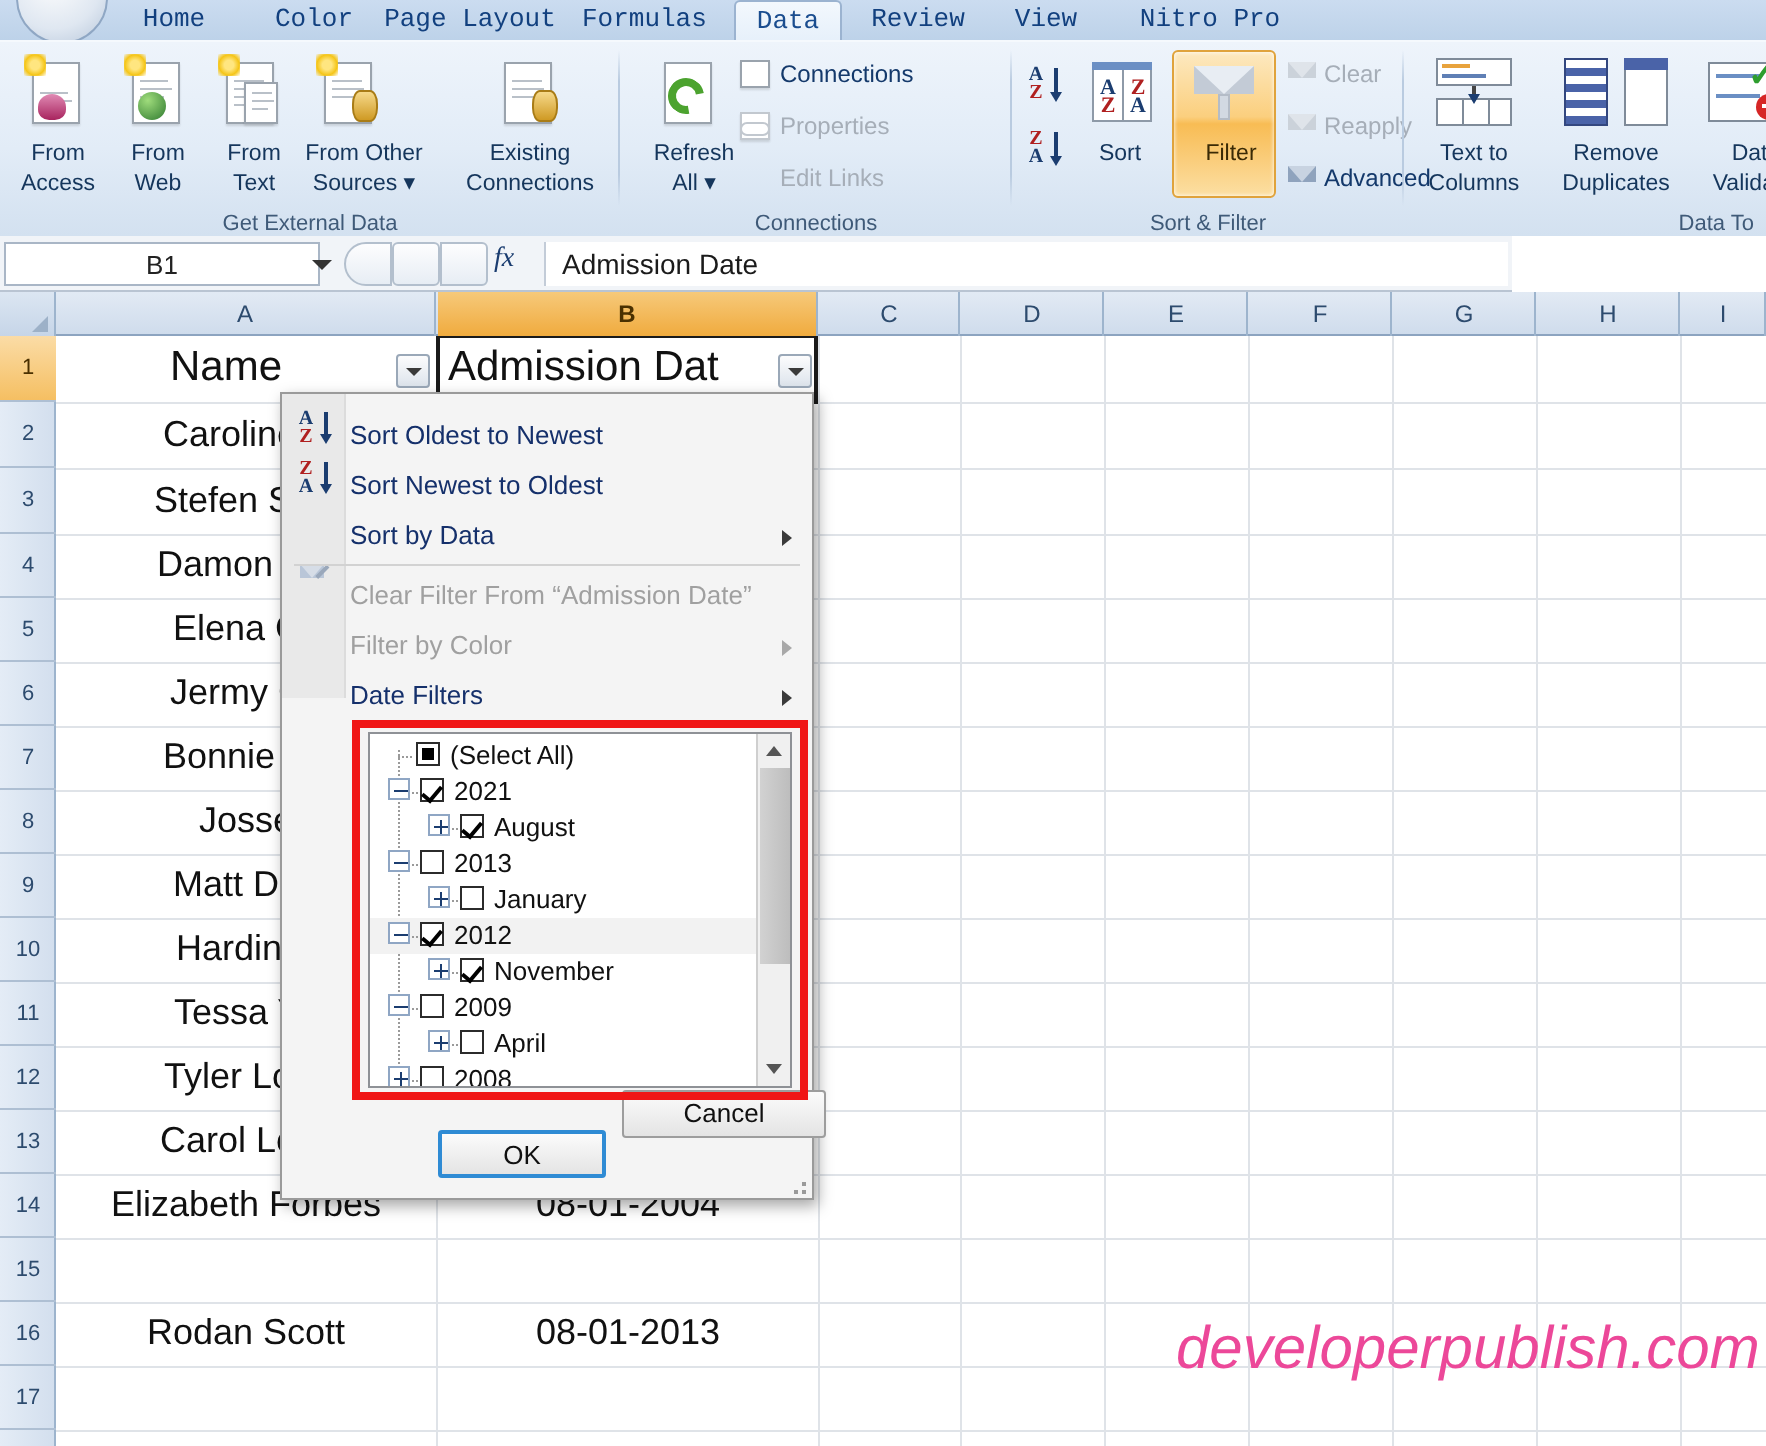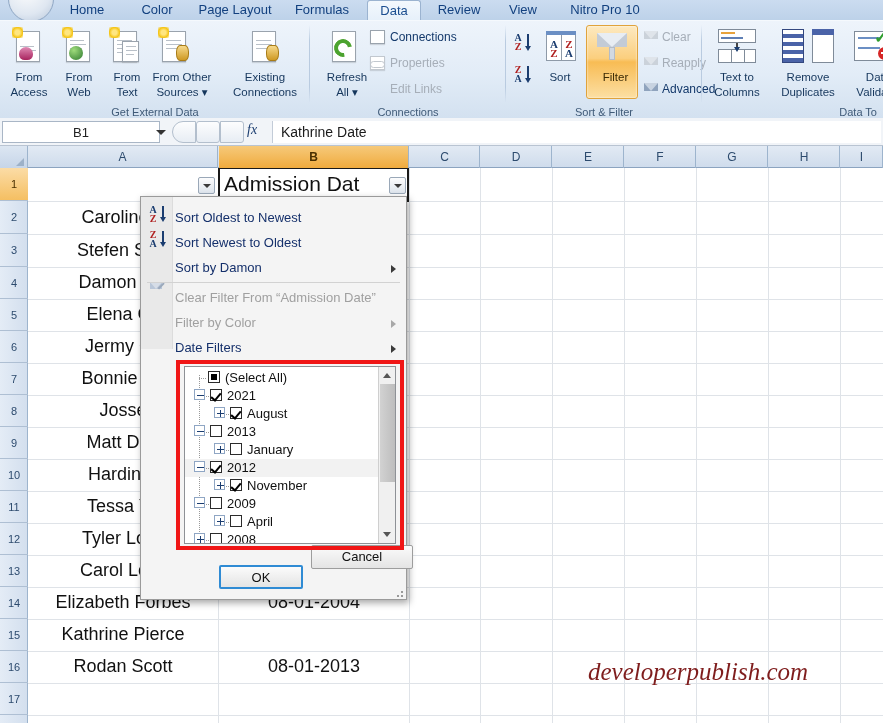--- a/index.html
+++ b/index.html
@@ -13,20 +13,21 @@
 
   
   #ribbon-area {
     position:absolute; left:0; top:0; width:883px; height:118px;
     background: linear-gradient(#c7d9ef, #b8cde6);
     border-bottom:1px solid #9bb3d0;
   }
   #tabbar {
     position:absolute; left:0; top:0; width:883px; height:20px;
     background: linear-gradient(#cbdcf0,#bdd2e9);
+    font-family: Liberation Mono, monospace;
   }
   .office-orb {
     position:absolute; left:8px; top:-24px; width:46px; height:46px;
     border-radius:50%;
     background: radial-gradient(circle at 40% 30%, #fdfdfd, #dfe7f1 60%, #b6c6da);
     border:1px solid #8fa7c4;
   }
   .tab {
     position:absolute; top:0; height:20px; line-height:20px;
     font-size:13px; color:#12407f; text-align:center; cursor:default;
@@ -78,21 +79,21 @@
   .doc i {
     position:absolute; left:3px; height:1px; background:#b9c0c8; display:block;
   }
   .starburst {
     position:absolute; width:11px; height:11px;
     background: radial-gradient(circle, #ffe680 30%, #f5c518 65%, rgba(245,197,24,0));
   }
 
   
   #namebox-row {
-    position:absolute; left:0; top:118px; width:883px; height:28px;
+    position:absolute; left:0; top:118px; width:756px; height:28px;
     background:#f1f4f8; border-bottom:1px solid #b9c4d2;padding-left:17px;
   }
   #name-box {
     position:absolute; left:2px; top:3px; width:158px; height:22px;
     background:#fff; border:1px solid #a9b6c6;
     font-size:13px; color:#222; text-align:center; line-height:22px;
   }
   #namebox-arrow {
     position:absolute; left:156px; top:12px;
     width:0;height:0;border-left:5px solid transparent;border-right:5px solid transparent;
@@ -160,22 +161,22 @@
   }
   .filter-arrow::after {
     content:""; position:absolute; left:4px; top:6px;
     border-left:4px solid transparent; border-right:4px solid transparent;
     border-top:4px solid #3a3a3a;
   }
   #b1-selbox {
     position:absolute; border:2px solid #1a1a1a; pointer-events:none;
   }
   #watermark {
-    position:absolute; font-family:Liberation Serif, serif; font-style:italic;
-    font-size:25px; color:#7f1d1d; white-space:nowrap;
+    position:absolute; font-family:Liberation Sans, sans-serif; font-style:italic;
+    font-size:30px; color:#ec4899; white-space:nowrap;
   }
 
   
   #filter-menu {
     position:absolute; left:140px; top:196px; width:267px; height:404px;
     background:#f4f4f4; border:1px solid #9a9a9a;
     box-shadow:2px 3px 7px rgba(0,0,0,.35);
   }
   #menu-gutter {
     position:absolute; left:0; top:0; width:32px; height:152px;
@@ -482,21 +483,21 @@
 
 <div id="namebox-row">
   <div id="name-box">B1</div>
   <div id="namebox-arrow"></div>
   <div id="fbar-btns">
     <div class="fbtn" style="left:0;border-radius:11px 0 0 11px"></div>
     <div class="fbtn" style="left:24px"></div>
     <div class="fbtn" style="left:48px;border-radius:0 3px 3px 0"></div>
   </div>
   <div id="fx">fx</div>
-  <div id="formula-input">Kathrine Date</div>
+  <div id="formula-input">Admission Date</div>
 </div>
 
 <div id="grid">
 
   <div id="colhead">
     <div id="corner"></div>
     <div class="ch" style="left:28px;width:190px">A</div>
     <div class="ch sel" style="left:219px;width:190px">B</div>
     <div class="ch" style="left:410px;width:70px">C</div>
     <div class="ch" style="left:481px;width:71px">D</div>
@@ -550,39 +551,39 @@
     <div class="gridline-h" style="top:291px"></div>
     <div class="gridline-h" style="top:323px"></div>
     <div class="gridline-h" style="top:355px"></div>
     <div class="gridline-h" style="top:387px"></div>
     <div class="gridline-h" style="top:419px"></div>
     <div class="gridline-h" style="top:451px"></div>
     <div class="gridline-h" style="top:483px"></div>
     <div class="gridline-h" style="top:515px"></div>
     <div class="gridline-h" style="top:547px"></div>
 
+    <div class="cell hdr" style="left:0;top:4px;width:170px;text-align:center">Name</div>
     <div class="filter-arrow" style="left:170px;top:9px"></div>
     <div class="cell hdr" style="left:196px;top:4px;width:170px;text-align:left">Admission Dat</div>
     <div class="filter-arrow" style="left:361px;top:9px"></div>
     <div id="b1-selbox" style="left:190px;top:-1px;width:191px;height:35px"></div>
 
     <div class="cell" style="left:0;top:39px;width:190px;text-align:center">Caroline F</div>
     <div class="cell" style="left:0;top:72px;width:190px;text-align:center">Stefen Salv</div>
     <div class="cell" style="left:0;top:104px;width:190px;text-align:center">Damon Sal</div>
     <div class="cell" style="left:0;top:136px;width:190px;text-align:center">Elena Gil</div>
     <div class="cell" style="left:0;top:168px;width:190px;text-align:center">Jermy Gil</div>
     <div class="cell" style="left:0;top:200px;width:190px;text-align:center">Bonnie Be</div>
     <div class="cell" style="left:0;top:232px;width:190px;text-align:center">Josse</div>
     <div class="cell" style="left:0;top:264px;width:190px;text-align:center">Matt Don</div>
     <div class="cell" style="left:0;top:296px;width:190px;text-align:center">Hardin S</div>
     <div class="cell" style="left:0;top:328px;width:190px;text-align:center">Tessa Yo</div>
     <div class="cell" style="left:0;top:360px;width:190px;text-align:center">Tyler Lock</div>
     <div class="cell" style="left:0;top:392px;width:190px;text-align:center">Carol Lock</div>
     <div class="cell" style="left:0;top:424px;width:190px;text-align:center">Elizabeth Forbes</div>
-    <div class="cell" style="left:0;top:456px;width:190px;text-align:center">Kathrine Pierce</div>
     <div class="cell" style="left:0;top:488px;width:190px;text-align:center">Rodan Scott</div>
 
     <div class="cell" style="left:191px;top:424px;width:190px;text-align:center">08-01-2004</div>
     <div class="cell" style="left:191px;top:488px;width:190px;text-align:center">08-01-2013</div>
 
     <div id="watermark" style="left:560px;top:490px">developerpublish.com</div>
   </div>
 </div>
 
 <div id="filter-menu">
@@ -598,21 +599,21 @@
     <span class="arrow-dn" style="left:21px;top:34px;height:12px"></span>
   </span>
   <span class="clearfilter-icon" style="left:9px;top:85px">
     <span style="position:absolute;left:0;top:0;width:0;height:0;border-left:6px solid #b9c6d8;border-right:6px solid #b9c6d8;border-top:7px solid #d6dde7"></span>
     <span style="position:absolute;left:7px;top:3px;width:8px;height:1.5px;background:#9aa8bb;transform:rotate(-45deg)"></span>
   </span>
 
   
   <div class="mitem" style="top:8px">Sort Oldest to Newest</div>
   <div class="mitem" style="top:33px">Sort Newest to Oldest</div>
-  <div class="mitem" style="top:58px">Sort by Damon</div>
+  <div class="mitem" style="top:58px">Sort by Data</div>
   <div class="submenu-arrow" style="left:250px;top:68px"></div>
   <div class="msep" style="top:85px"></div>
   <div class="mitem dis" style="top:88px">Clear Filter From “Admission Date”</div>
   <div class="mitem dis" style="top:113px">Filter by Color</div>
   <div class="submenu-arrow" style="left:250px;top:123px;border-left-color:#a8a8a8"></div>
   <div class="mitem" style="top:138px">Date Filters</div>
   <div class="submenu-arrow" style="left:250px;top:148px"></div>
 
   
   <div class="dlgbtn primary" style="left:78px;top:368px;width:84px">OK</div>

